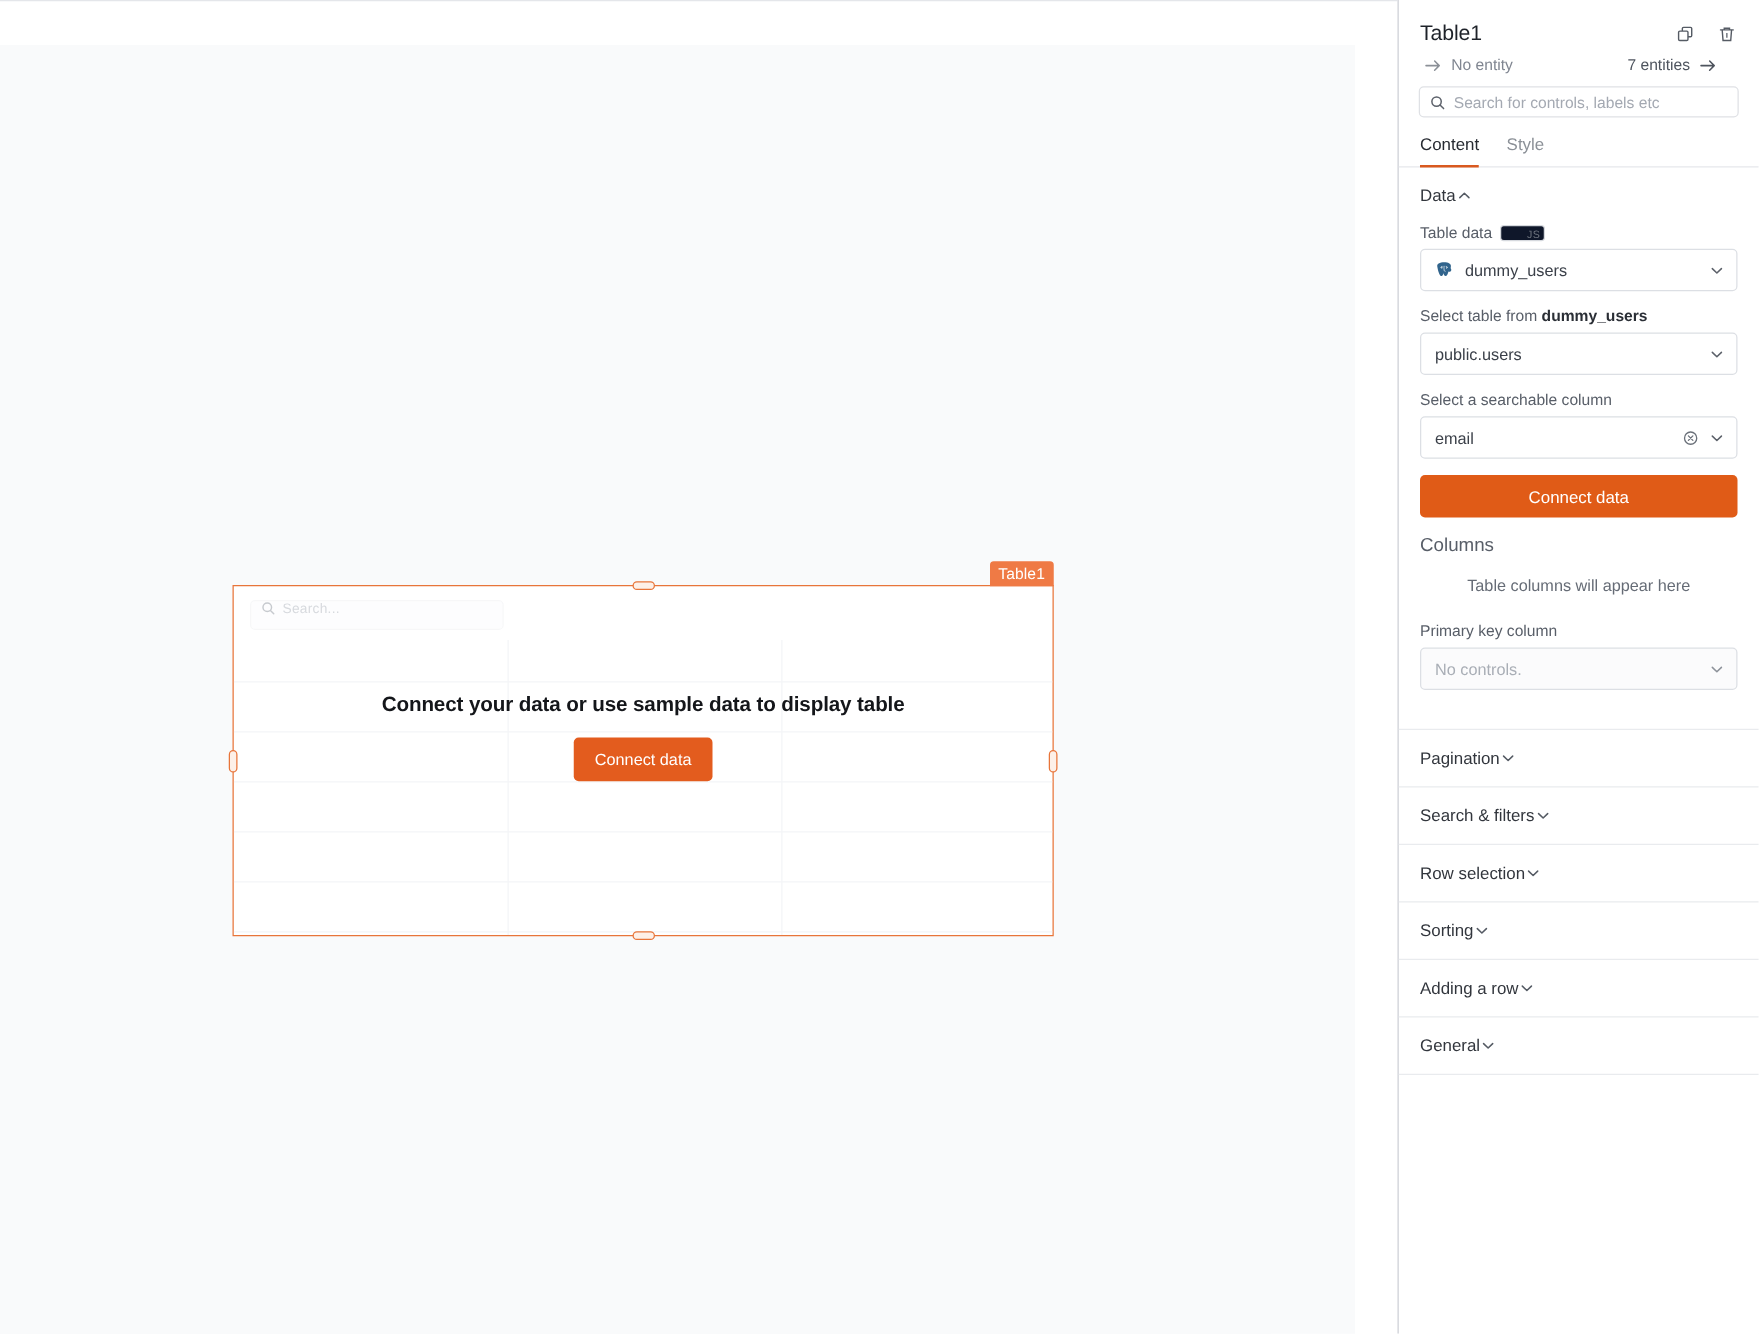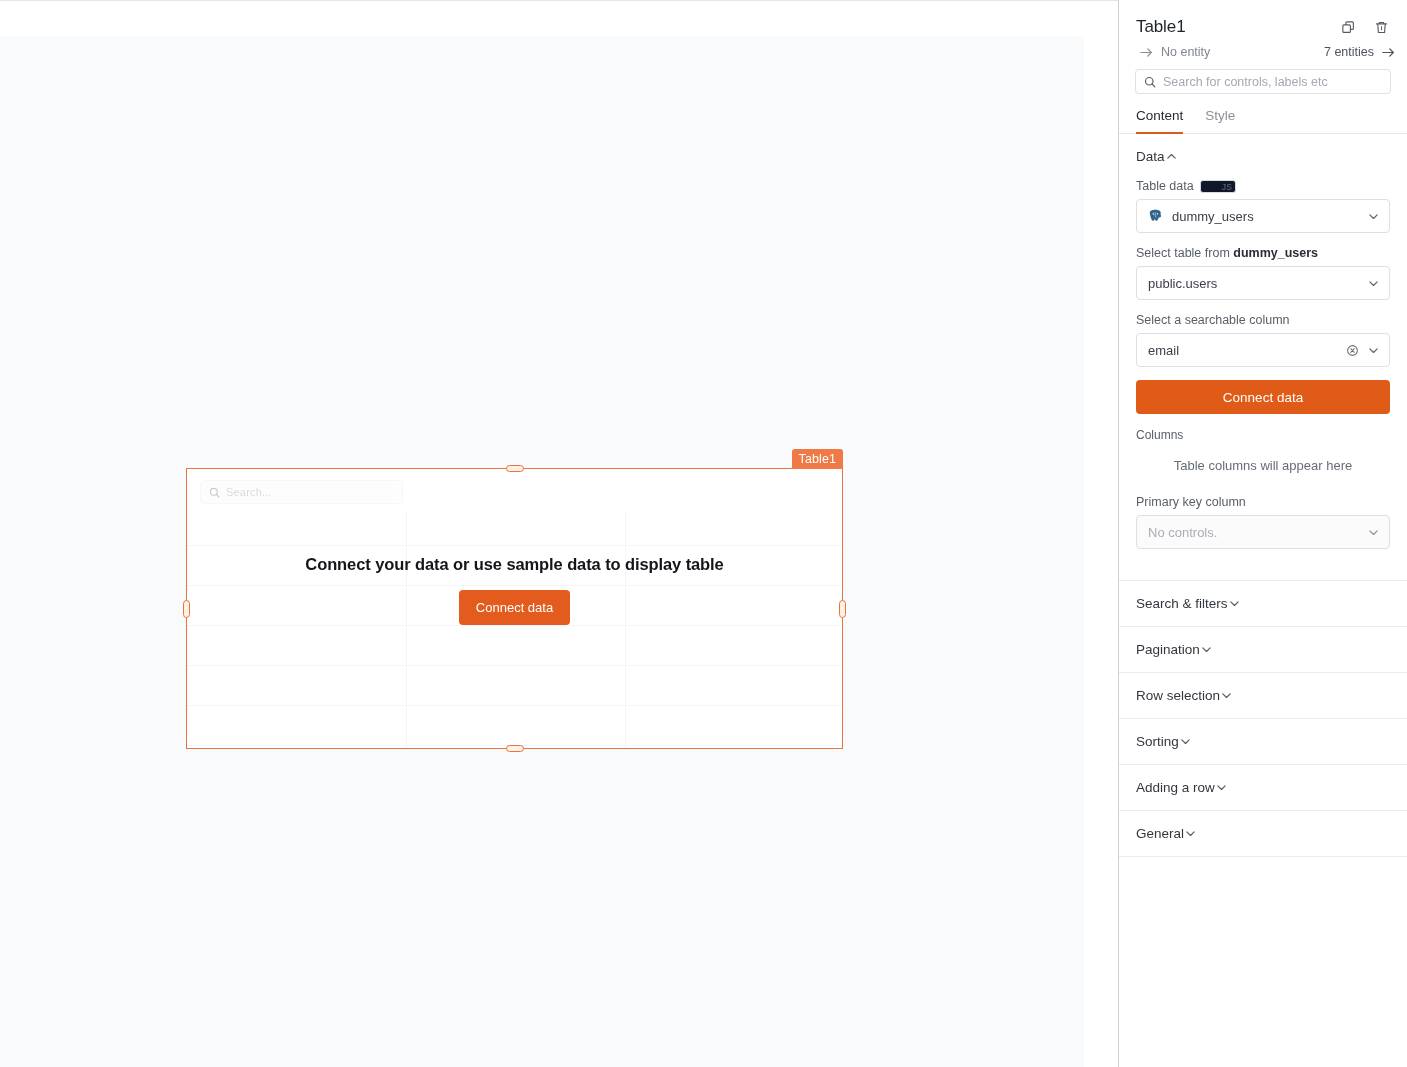--- a/index.html
+++ b/index.html
@@ -61,21 +61,21 @@
   .handle.h-right  { width: 7px;  height: 18px; top: 50%; margin-top: -9px; right: -4px; }
 
   
   .w-toolbar { position: absolute; left: 0; top: 0; width: 100%; height: 43px; }
   .w-search {
     position: absolute; left: 13px; top: 11px;
     width: 203px; height: 24px;
     border: 1px solid #f1f2f4;
     border-radius: 4px;
     background: #fdfdfe;
-    display: flex; align-items: center; gap: 6px;
+    display: flex; gap: 6px;
     padding: 0 8px;
     opacity: .55;
   }
   .w-search svg { flex: none; }
   .w-search-ph { font-size: 11px; color: #b7bcc4; letter-spacing: .2px; }
 
   .w-grid { position: absolute; left: 0; top: 43px; right: 0; bottom: 0; overflow: hidden; }
   .grid-row {
     position: absolute; left: 0; right: 0; height: 1px;
     background: #f4f5f7;
@@ -118,21 +118,21 @@
   .panel-head {
     display: flex; align-items: center; justify-content: space-between;
     padding: 17px 16px 0 17px;
   }
   .panel-title { font-size: 17px; color: #1e2229; letter-spacing: -.1px; }
   .panel-head-icons { display: flex; gap: 13px; align-items: center; }
   .icon-btn { width: 20px; height: 20px; display: flex; align-items: center; justify-content: center; cursor: pointer; }
 
   .entity-row {
     display: flex; align-items: center; justify-content: space-between;
-    padding: 8px 12px 0 21px;
+    padding: 8px 34px 0 21px;
   }
   .entity-left { display: flex; align-items: center; gap: 8px; }
   .entity-text { font-size: 12.5px; color: #808691; }
   .entity-right { display: flex; align-items: center; gap: 8px; }
   .entity-count { font-size: 12.5px; color: #4e545e; }
 
   .panel-search {
     margin: 10px 16px 0 16px;
     height: 25px;
     border: 1px solid #dfe1e5;
@@ -206,21 +206,21 @@
     height: 34px;
     background: #e05b17;
     color: #ffffff;
     border: none; border-radius: 4px;
     font-size: 13.5px; cursor: pointer;
     font-family: "Liberation Sans", sans-serif;
     margin-bottom: 14px;
     display: block;
   }
 
-  .columns-label { font-size: 12px; color: #585e68; margin-bottom: 14px; }
+  .columns-label { font-size: 15px; color: #585e68; margin-bottom: 14px; }
   .columns-empty { font-size: 13px; color: #666c76; text-align: center; padding: 2px 0 22px 0; }
 
   svg { display: block; }
 </style>
 </head>
 <body>
 
 <div id="app">
 
   <div class="editor-area">
@@ -404,32 +404,32 @@
             <svg width="13" height="13" viewBox="0 0 16 16" fill="none" stroke="#8d929a" stroke-width="1.5">
               <path d="M3.5 6L8 10.4 12.5 6" stroke-linecap="round" stroke-linejoin="round"></path>
             </svg>
           </span>
         </div>
       </div>
     </div>
 
     <div class="section">
       <div class="section-head">
+        <span class="section-title">Pagination</span>
+        <span>
+          <svg width="13" height="13" viewBox="0 0 16 16" fill="none" stroke="#555b64" stroke-width="1.5">
+            <path d="M3.5 6L8 10.4 12.5 6" stroke-linecap="round" stroke-linejoin="round"></path>
+          </svg>
+        </span>
+      </div>
+    </div>
+
+    <div class="section">
+      <div class="section-head">
         <span class="section-title">Search &amp; filters</span>
-        <span>
-          <svg width="13" height="13" viewBox="0 0 16 16" fill="none" stroke="#555b64" stroke-width="1.5">
-            <path d="M3.5 6L8 10.4 12.5 6" stroke-linecap="round" stroke-linejoin="round"></path>
-          </svg>
-        </span>
-      </div>
-    </div>
-
-    <div class="section">
-      <div class="section-head">
-        <span class="section-title">Pagination</span>
         <span>
           <svg width="13" height="13" viewBox="0 0 16 16" fill="none" stroke="#555b64" stroke-width="1.5">
             <path d="M3.5 6L8 10.4 12.5 6" stroke-linecap="round" stroke-linejoin="round"></path>
           </svg>
         </span>
       </div>
     </div>
 
     <div class="section">
       <div class="section-head">

